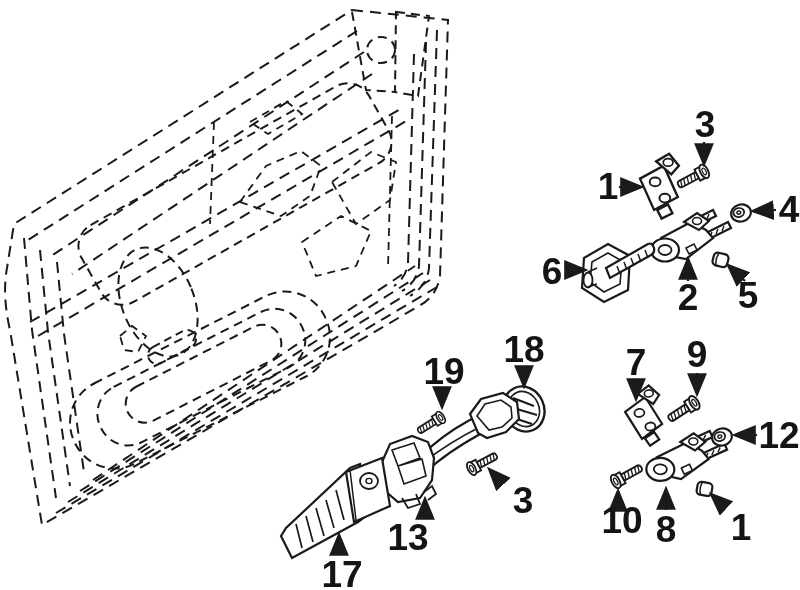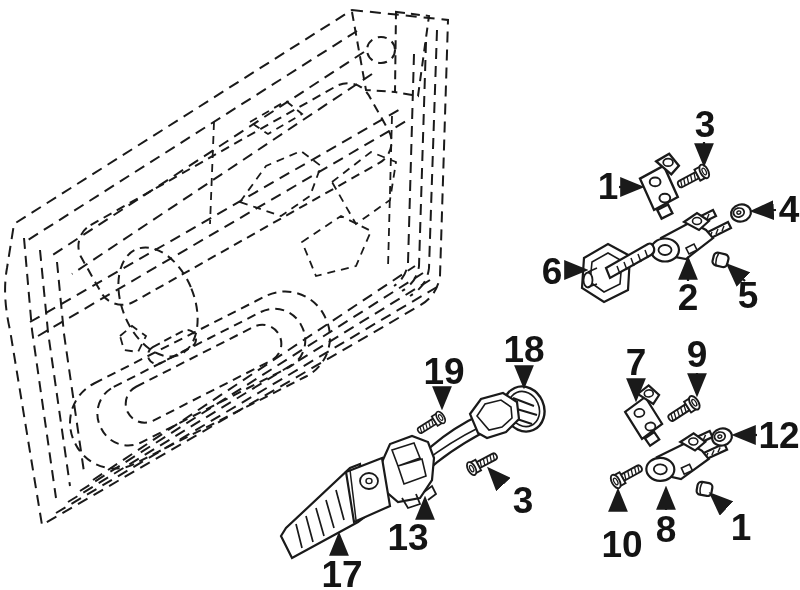--- a/index.html
+++ b/index.html
@@ -197,21 +197,21 @@
 
 <div class="callout" style="left:608px;top:186px">1</div>
 <div class="callout" style="left:688px;top:297px">2</div>
 <div class="callout" style="left:705px;top:124px">3</div>
 <div class="callout" style="left:789px;top:209px">4</div>
 <div class="callout" style="left:748px;top:295px">5</div>
 <div class="callout" style="left:552px;top:271px">6</div>
 <div class="callout" style="left:636px;top:362px">7</div>
 <div class="callout" style="left:666px;top:529px">8</div>
 <div class="callout" style="left:697px;top:354px">9</div>
-<div class="callout" style="left:622px;top:544px">10</div>
+<div class="callout" style="left:622px;top:520px">10</div>
 <div class="callout" style="left:779px;top:435px">12</div>
 <div class="callout" style="left:741px;top:527px">1</div>
 <div class="callout" style="left:408px;top:537px">13</div>
 <div class="callout" style="left:444px;top:371px">19</div>
 <div class="callout" style="left:523px;top:500px">3</div>
 <div class="callout" style="left:524px;top:349px">18</div>
 <div class="callout" style="left:342px;top:574px">17</div>
 
 </div>
 

